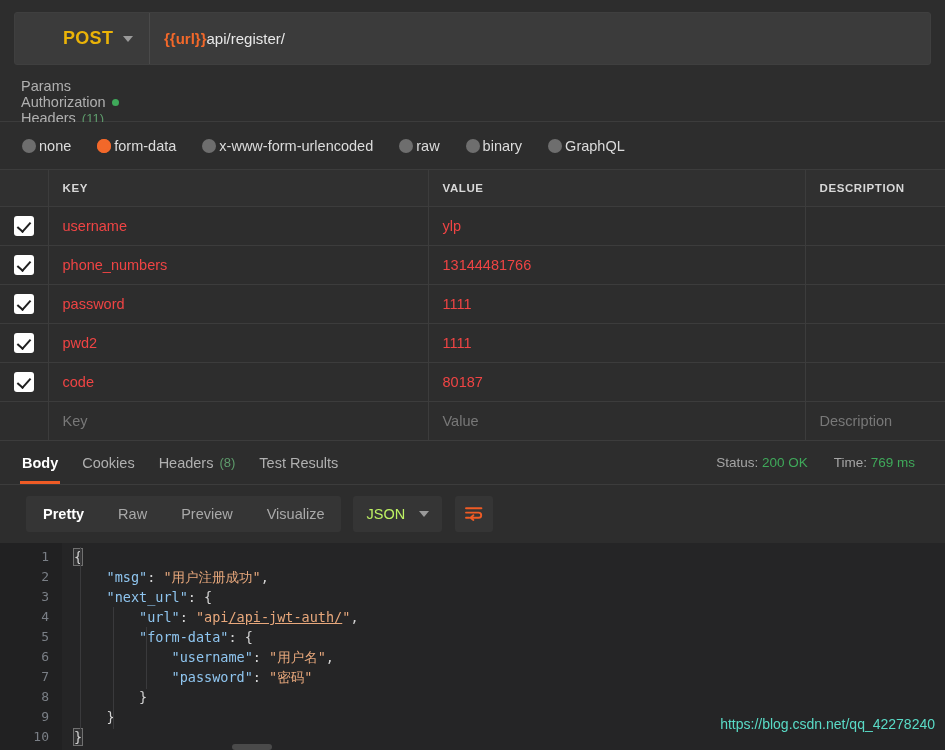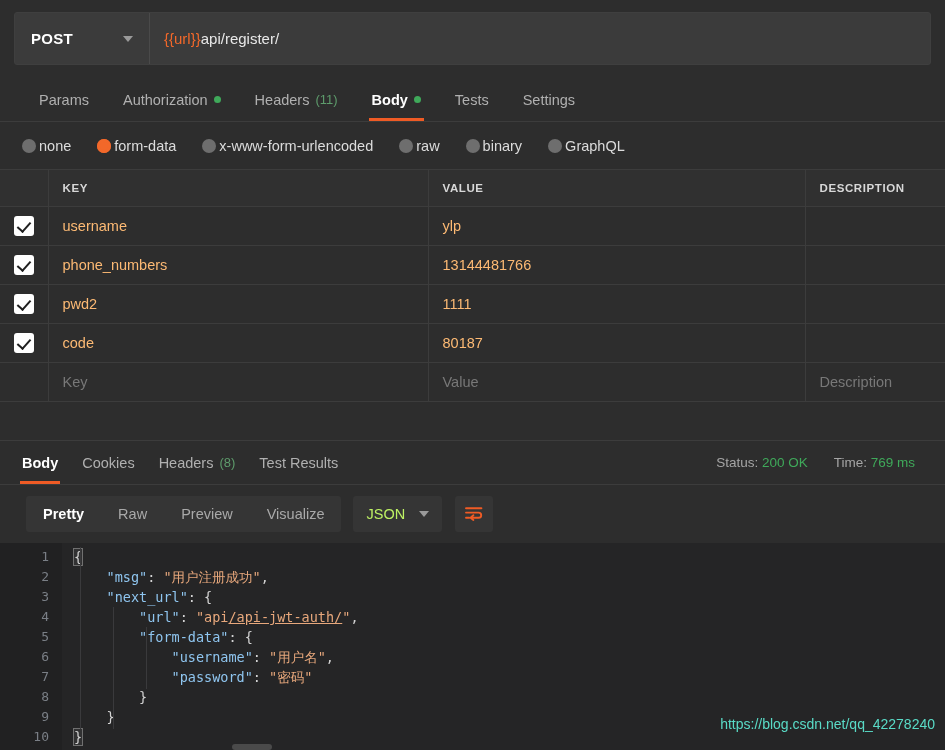--- a/index.html
+++ b/index.html
@@ -19,34 +19,34 @@
   }
   .urlbar {
     display: flex; align-items: stretch; height: 53px;
     background: #3b3b3b; border: 1px solid #3f3f3f; border-radius: 3px;
   }
   .method-box {
     display: flex; align-items: center; justify-content: space-between;
     width: 135px; padding: 0 16px 0 16px;
     border-right: 1px solid #4a4a4a; cursor: pointer;
   }
-  .method-label { color: #ffffff; font-size: 15px; font-weight: bold; letter-spacing: .3px; }
+  .method-label { color: #eab308; font-size: 18px; font-weight: bold; letter-spacing: .3px; margin-left: 32px; }
   .caret { width: 0; height: 0; border-left: 5px solid transparent; border-right: 5px solid transparent;
            border-top: 6px solid #9a9a9a; }
   .url-field {
     flex: 1; display: flex; align-items: center; padding: 0 14px;
     font-size: 15px; color: #e8e8e8; overflow: hidden; white-space: nowrap; cursor: text;
   }
-  .var-token { color: #f2682a; }
+  .var-token { color: #f2682a; font-weight: bold; }
 
   
   .req-tabs {
     position: absolute; left: 0; top: 78px; width: 945px; height: 44px;
     background: #2d2d2d; border-bottom: 1px solid #3c3c3c;
-    display: flex; align-items: stretch; padding-left: 22px;
+    display: flex; align-items: stretch; padding-left: 4px; flex-direction: column;
   }
   .req-tab {
     display: flex; align-items: center; gap: 6px;
     padding: 0 17px; font-size: 14.5px; color: #b0b0b0; cursor: pointer;
     position: relative;
   }
   .req-tab.active { color: #ffffff; font-weight: bold; }
   .req-tab.active::after {
     content: ""; position: absolute; left: 14px; right: 14px; bottom: 0;
     height: 3px; background: #ef5b25;
@@ -78,21 +78,21 @@
   .kv-table col.c-val   { width: 377px; }
   .kv-table col.c-desc  { width: 140px; }
   .kv-table th {
     height: 36px; background: #303030; color: #d8d8d8;
     font-size: 11.5px; font-weight: bold; letter-spacing: .6px;
     text-align: left; padding: 0 0 0 14px;
     border-right: 1px solid #3c3c3c; border-bottom: 1px solid #3c3c3c;
   }
   .kv-table th.th-check { border-right: 1px solid #3c3c3c; }
   .kv-table td {
-    height: 39px; background: #2d2d2d; color: #fdba74; font-size: 14.5px;
+    height: 39px; background: #2d2d2d; color: #ef4444; font-size: 14.5px;
     padding: 0 0 0 14px; border-right: 1px solid #3c3c3c; border-bottom: 1px solid #3c3c3c;
     overflow: hidden; white-space: nowrap;
   }
   .kv-table td.cell-check { padding: 0; text-align: center; vertical-align: middle; }
   .kv-table td.placeholder { color: #787878; }
   .cbx {
     display: inline-block; width: 20px; height: 20px; background: #ffffff;
     border-radius: 3px; position: relative; cursor: pointer; vertical-align: middle;
   }
   .cbx::after {
@@ -270,20 +270,26 @@
       <tr>
         <td class="cell-check"><span class="cbx"></span></td>
         <td>username</td>
         <td>ylp</td>
         <td></td>
       </tr>
       <tr>
         <td class="cell-check"><span class="cbx"></span></td>
         <td>phone_numbers</td>
         <td>13144481766</td>
+        <td></td>
+      </tr>
+      <tr>
+        <td class="cell-check"><span class="cbx"></span></td>
+        <td>password</td>
+        <td>1111</td>
         <td></td>
       </tr>
       <tr>
         <td class="cell-check"><span class="cbx"></span></td>
         <td>pwd2</td>
         <td>1111</td>
         <td></td>
       </tr>
       <tr>
         <td class="cell-check"><span class="cbx"></span></td>

